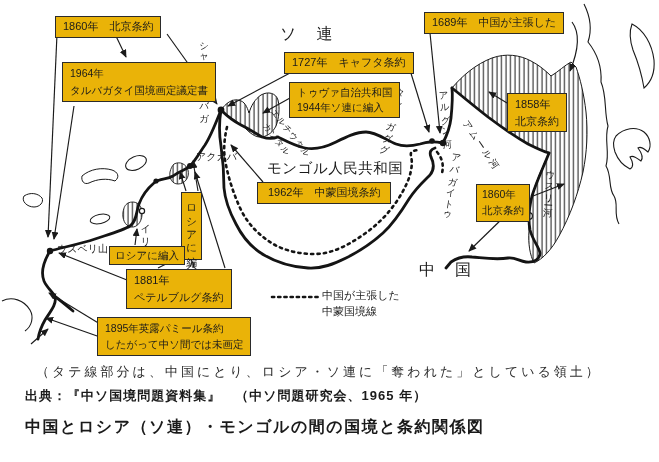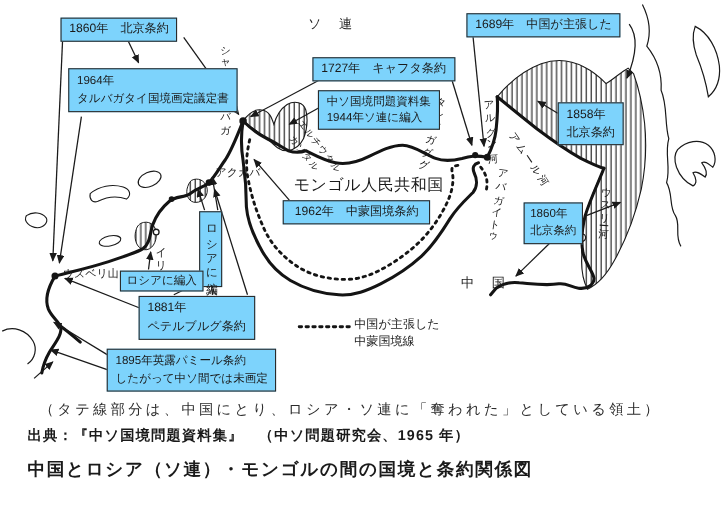--- a/index.html
+++ b/index.html
@@ -7,27 +7,27 @@
     position:relative;width:659px;height:462px;background:#ffffff;overflow:hidden;
     font-family:"Liberation Sans","DejaVu Sans",sans-serif;color:#1a1a1a;
   }
   #mapsvg{position:absolute;left:0;top:0;z-index:0;}
   .lbl{position:absolute;z-index:2;white-space:nowrap;color:#1a1a1a;}
   .vlbl{
     position:absolute;z-index:2;color:#1a1a1a;white-space:nowrap;
     writing-mode:vertical-rl;text-orientation:upright;letter-spacing:1px;
   }
   .tbox{
-    position:absolute;z-index:3;background:#7dd3fc;border:1.5px solid #2b2b2b;
+    position:absolute;z-index:3;background:#eab308;border:1.5px solid #2b2b2b;
     padding:2px 7px;font-size:11px;line-height:1.45;white-space:nowrap;color:#1a1a1a;
   }
   .tbox .bl{display:block;}
   .small{font-size:10.5px;}
   .center{text-align:left;}
-  .country{font-size:12px;letter-spacing:2px;}
+  .country{font-size:16px;letter-spacing:2px;margin-top:11px;}
   .note{font-size:13px;letter-spacing:3px;color:#2b2b2b;}
   .src{font-size:13px;font-weight:bold;letter-spacing:1px;}
   .maintitle{font-size:16px;font-weight:bold;letter-spacing:1.5px;}
   .legendtxt{font-size:11px;line-height:1.45;}
 </style>
 </head>
 <body>
 
 <div id="stage">
 
@@ -140,21 +140,21 @@
   <div class="tbox small" style="left:62px;top:62px;line-height:1.6;">
     <span class="bl">1964年</span>
     <span class="bl">タルバガタイ国境画定議定書</span>
   </div>
 
   <div class="tbox" style="left:284px;top:52px;">
     <span class="bl">1727年　キャフタ条約</span>
   </div>
 
   <div class="tbox small" style="left:289px;top:82px;line-height:1.45;">
-    <span class="bl">中ソ国境問題資料集</span>
+    <span class="bl">トゥヴァ自治共和国</span>
     <span class="bl">1944年ソ連に編入</span>
   </div>
 
   <div class="tbox" style="left:424px;top:12px;">
     <span class="bl">1689年　中国が主張した</span>
   </div>
 
   <div class="tbox center" style="left:507px;top:93px;line-height:1.5;">
     <span class="bl">1858年</span>
     <span class="bl">北京条約</span>

